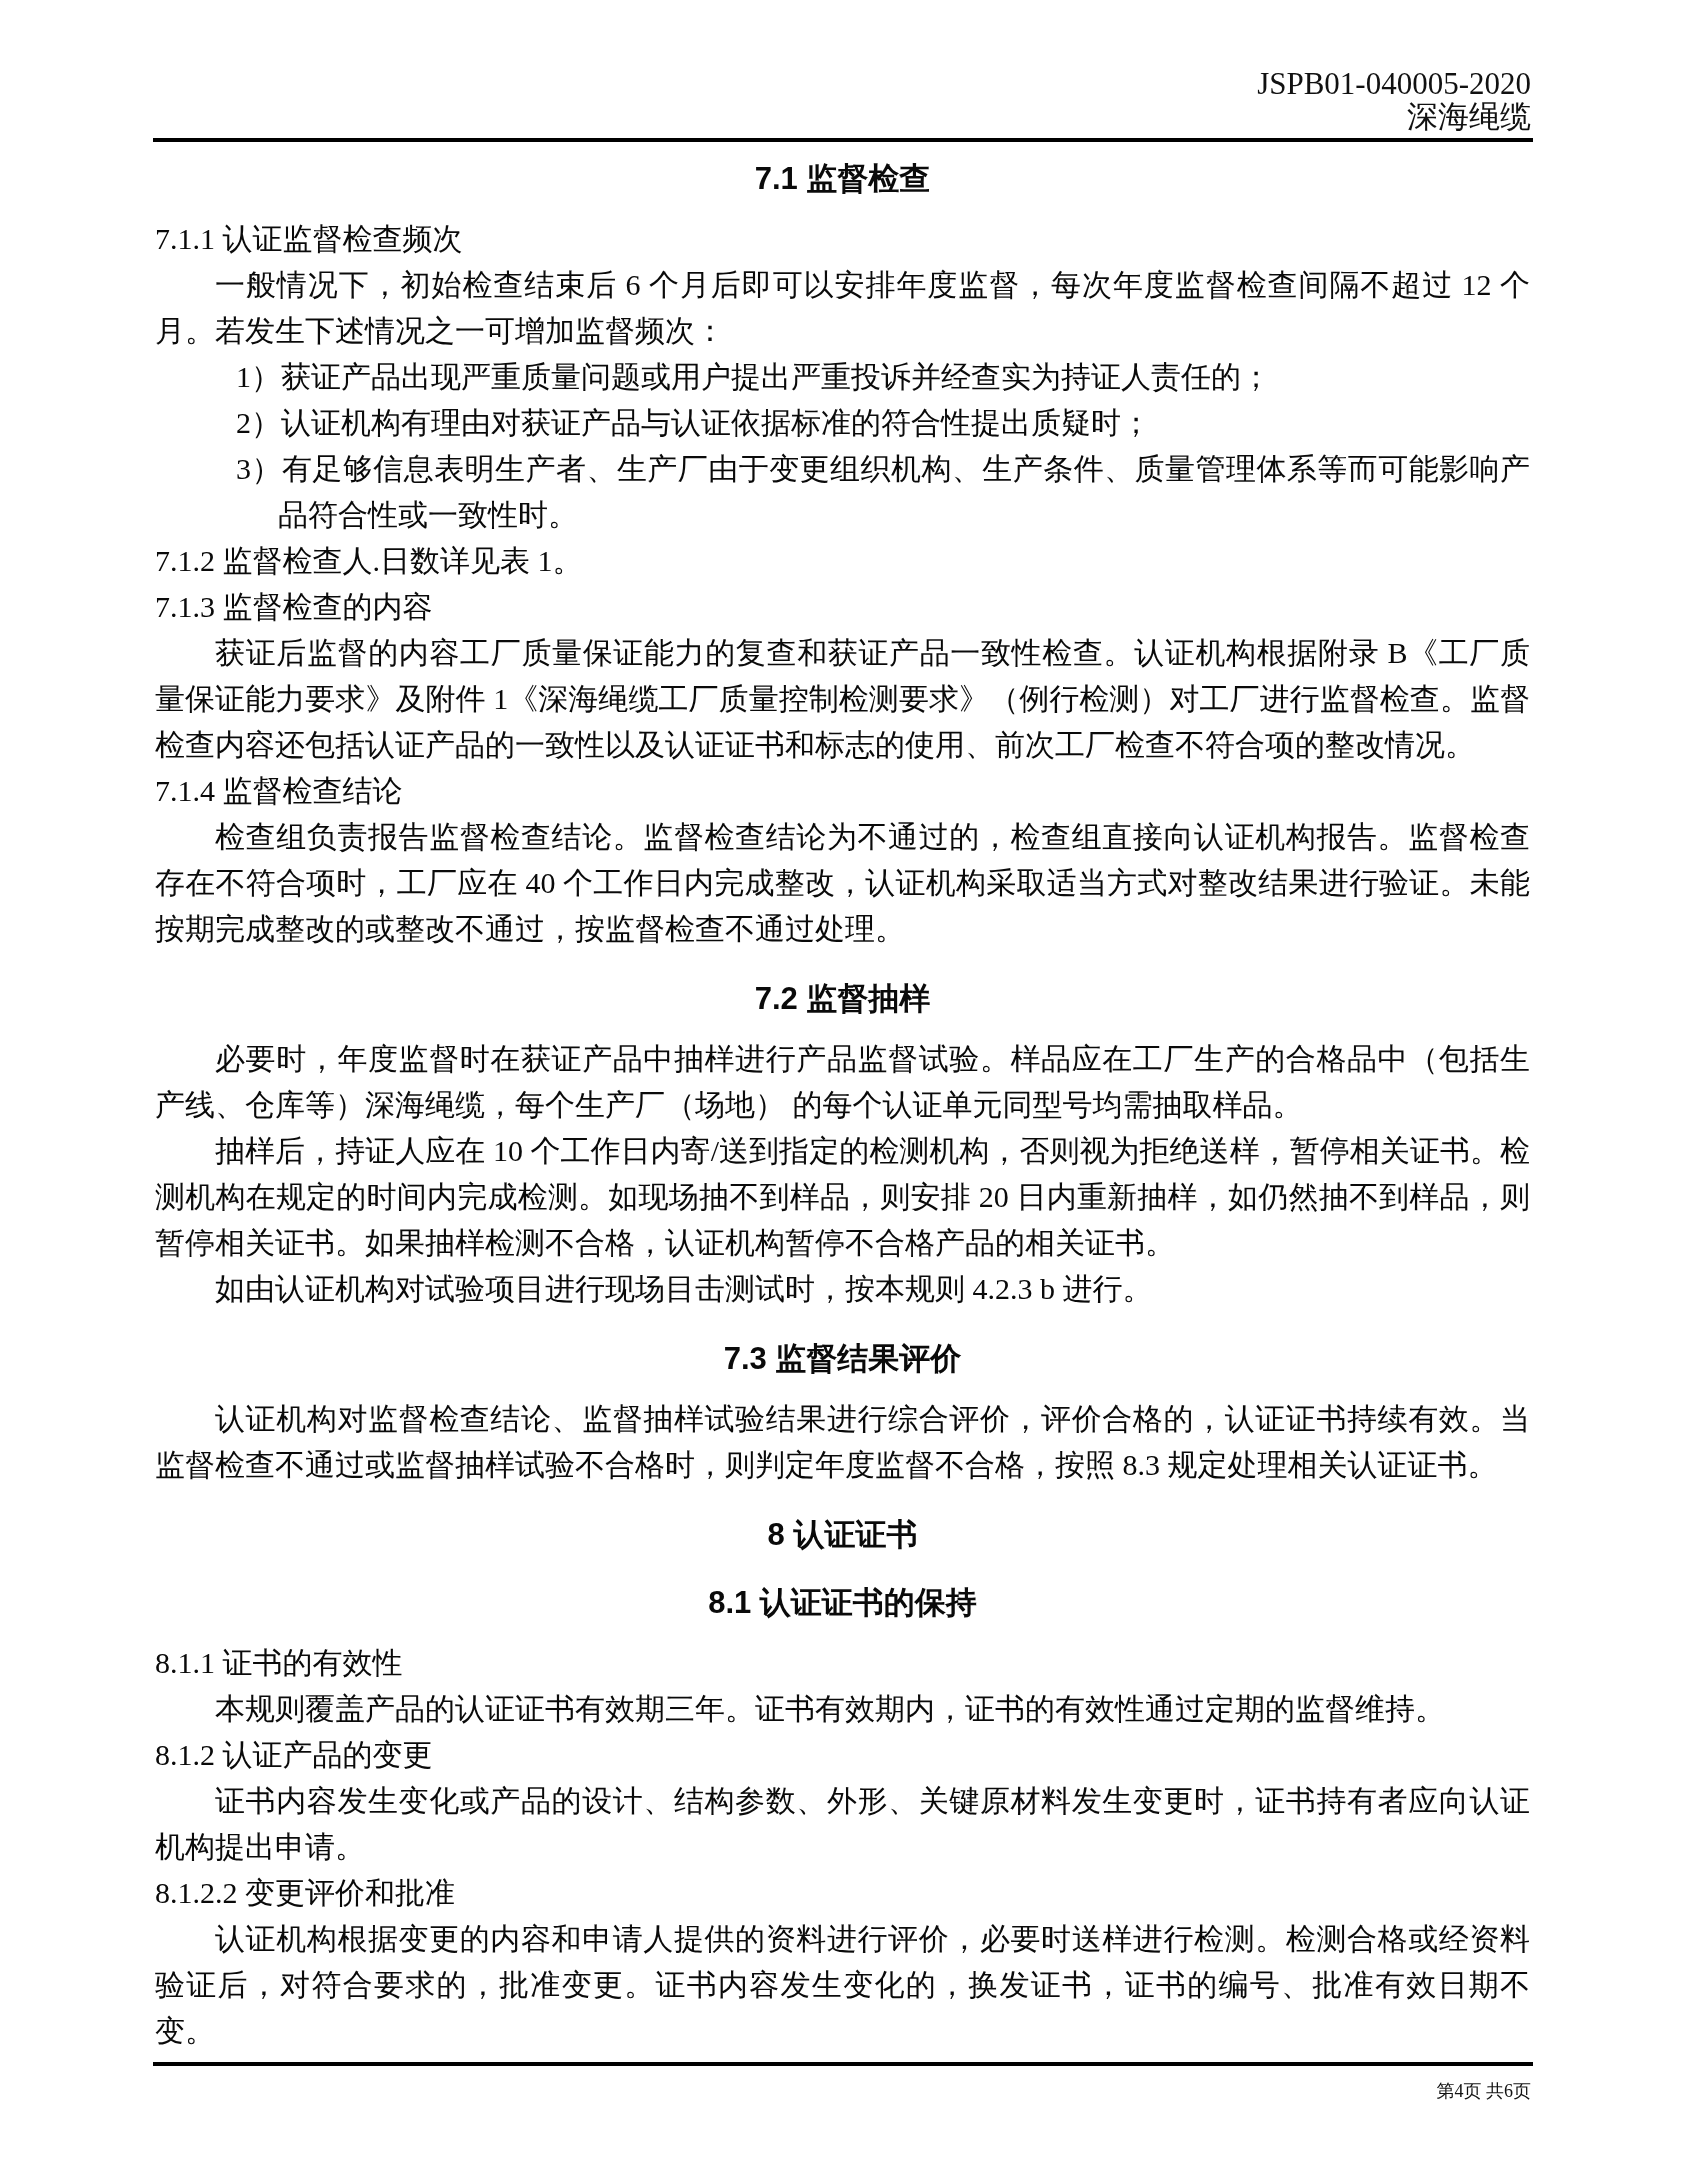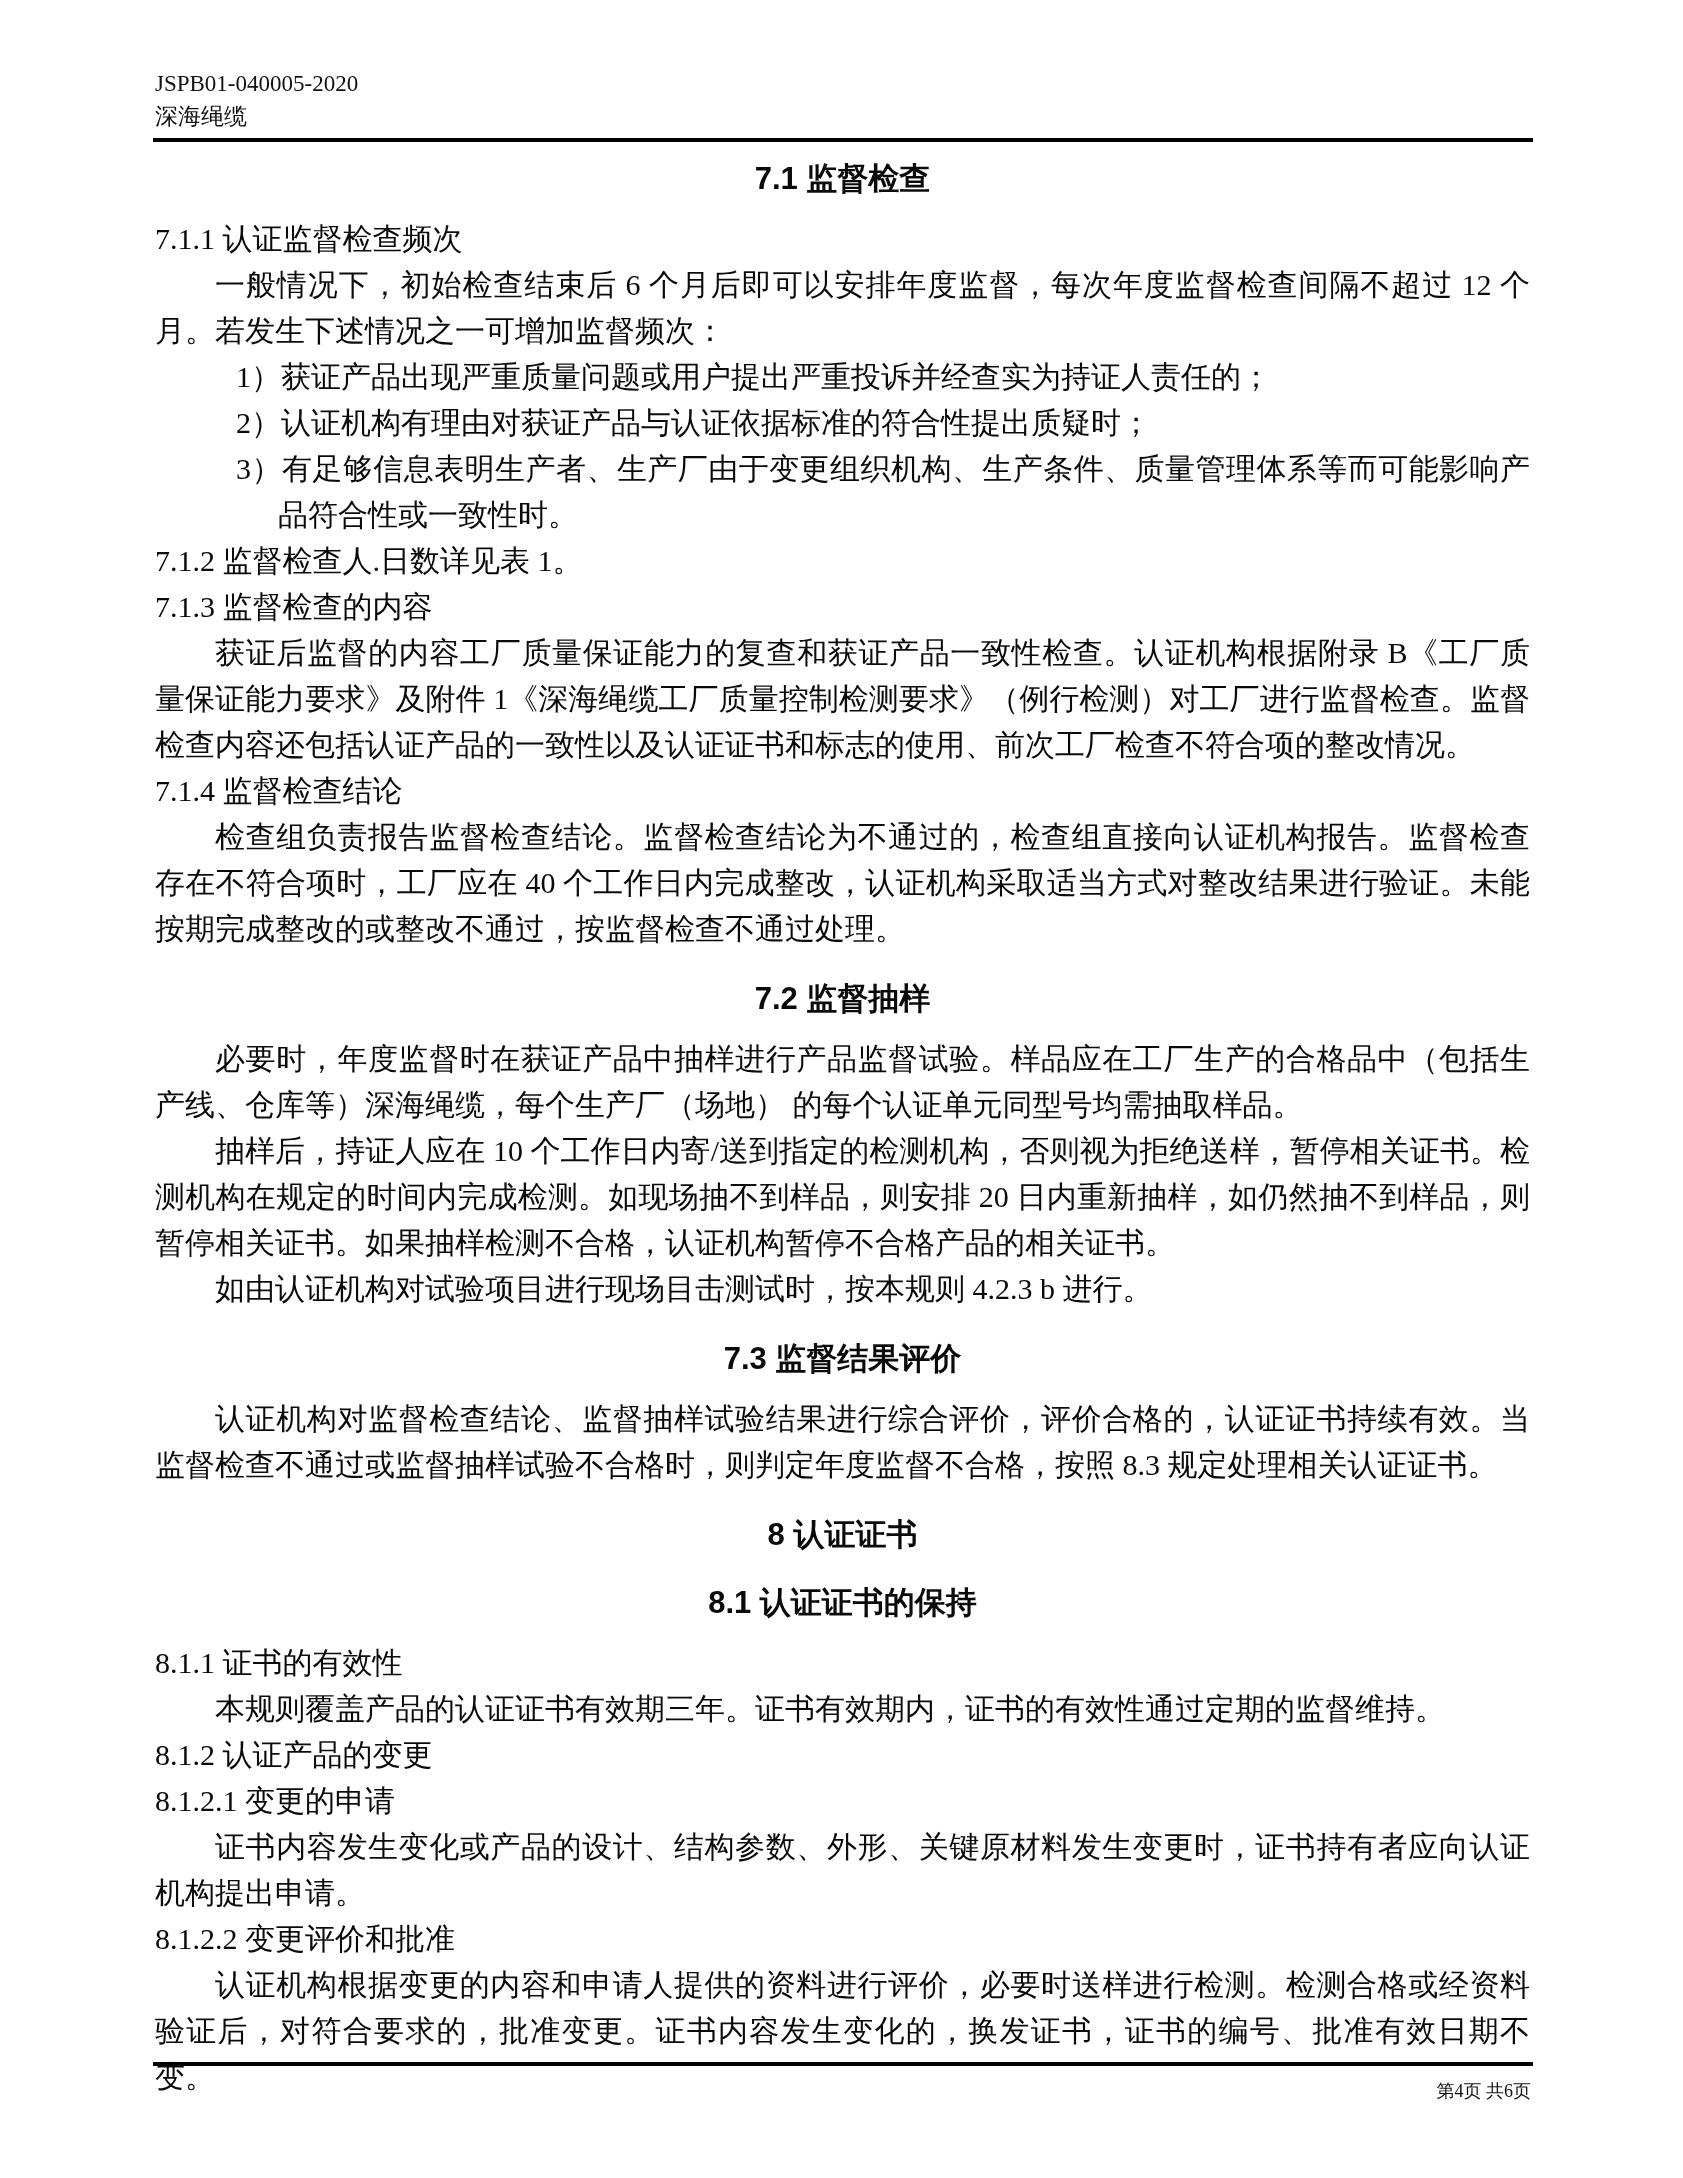--- a/index.html
+++ b/index.html
@@ -12,21 +12,22 @@
   .page {
     position: relative;
     width: 1683px; height: 2178px;
     background: #fff;
     overflow: hidden;
   }
   
   .header {
     position: absolute;
     top: 67px; left: 155px; right: 152px;
-    font-size: 23px;
+    text-align: right;
+    font-size: 31px;
     line-height: 33px;
     color: #111;
   }
   .header-rule {
     position: absolute;
     top: 138px; left: 153px; right: 150px;
     height: 4px;
     background: #000;
   }
   
@@ -96,21 +97,20 @@
     <div class="p">必要时，年度监督时在获证产品中抽样进行产品监督试验。样品应在工厂生产的合格品中（包括生产线、仓库等）深海绳缆，每个生产厂（场地） 的每个认证单元同型号均需抽取样品。</div>
     <div class="p">抽样后，持证人应在 10 个工作日内寄/送到指定的检测机构，否则视为拒绝送样，暂停相关证书。检测机构在规定的时间内完成检测。如现场抽不到样品，则安排 20 日内重新抽样，如仍然抽不到样品，则暂停相关证书。如果抽样检测不合格，认证机构暂停不合格产品的相关证书。</div>
     <div class="p">如由认证机构对试验项目进行现场目击测试时，按本规则 4.2.3 b 进行。</div>
     <div class="h2">7.3 监督结果评价</div>
     <div class="p">认证机构对监督检查结论、监督抽样试验结果进行综合评价，评价合格的，认证证书持续有效。当监督检查不通过或监督抽样试验不合格时，则判定年度监督不合格，按照 8.3 规定处理相关认证证书。</div>
     <div class="h1">8  认证证书</div>
     <div class="h2">8.1 认证证书的保持</div>
     <div class="sub">8.1.1 证书的有效性</div>
     <div class="p">本规则覆盖产品的认证证书有效期三年。证书有效期内，证书的有效性通过定期的监督维持。</div>
     <div class="sub">8.1.2 认证产品的变更</div>
-    <div class="sub">8.1.2.1 变更的申请</div>
     <div class="p">证书内容发生变化或产品的设计、结构参数、外形、关键原材料发生变更时，证书持有者应向认证机构提出申请。</div>
     <div class="sub">8.1.2.2 变更评价和批准</div>
     <div class="p">认证机构根据变更的内容和申请人提供的资料进行评价，必要时送样进行检测。检测合格或经资料验证后，对符合要求的，批准变更。证书内容发生变化的，换发证书，证书的编号、批准有效日期不变。</div>
   </div>
 
   <div class="footer-rule"></div>
   <div class="footer">第4页 共6页</div>
 
 </div>
 

